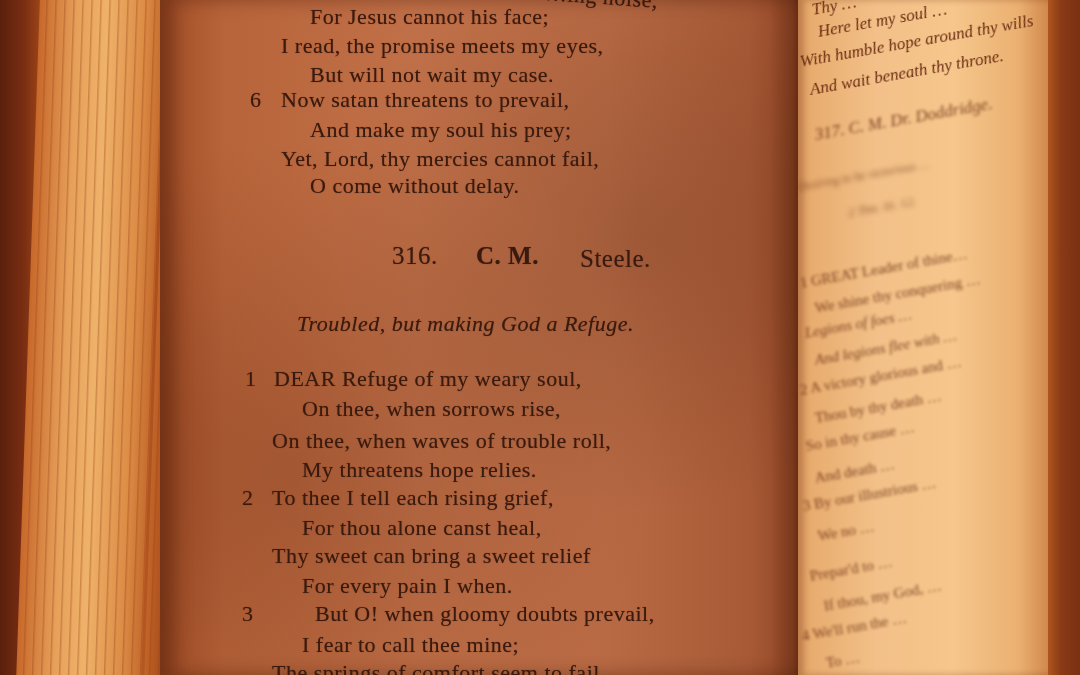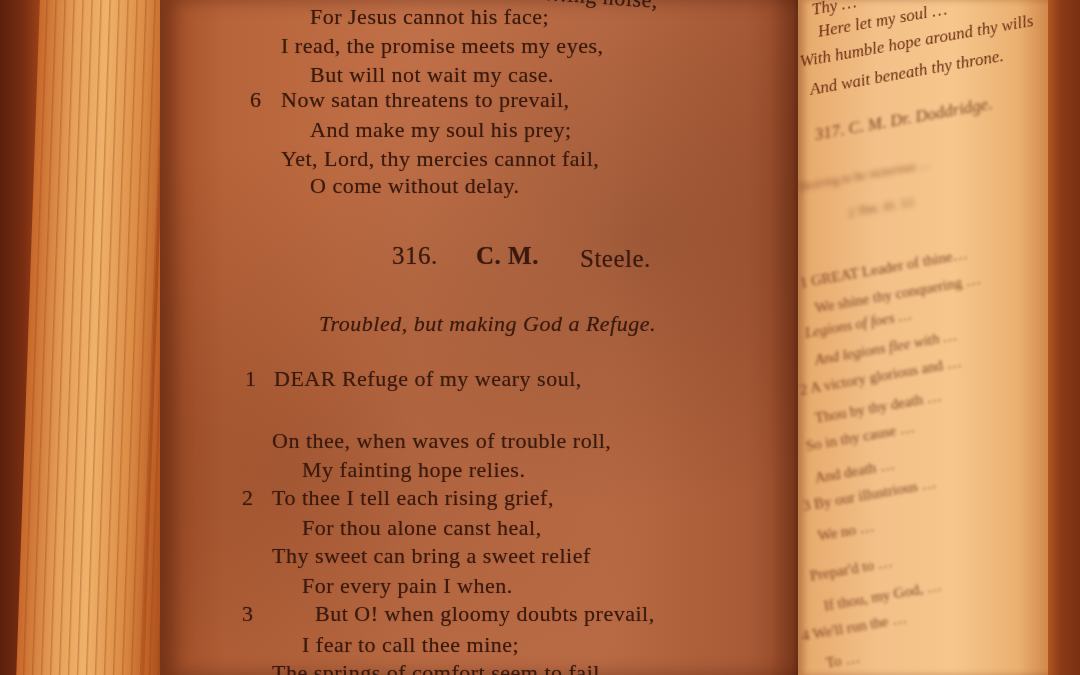--- a/index.html
+++ b/index.html
@@ -97,26 +97,27 @@
   <div class="num" style="left:250px; top:87px;">6</div>
   <div class="text" style="left:281px; top:87px;">Now satan threatens to prevail,</div>
   <div class="text" style="left:310px; top:117px;">And make my soul his prey;</div>
   <div class="text" style="left:281px; top:146px;">Yet, Lord, thy mercies cannot fail,</div>
   <div class="text" style="left:310px; top:173px;">O come without delay.</div>
 
   <div class="text heading" style="left:392px; top:242px;">316.</div>
   <div class="text heading" style="left:476px; top:242px; font-weight:bold;">C. M.</div>
   <div class="text heading" style="left:580px; top:245px;">Steele.</div>
 
-  <div class="text subtitle" style="left:319px; top:311px;">Troubled, but making God a Refuge.</div>
+  <div class="text subtitle" style="left:297px; top:311px;">Troubled, but making God a Refuge.</div>
 
   <div class="num" style="left:245px; top:366px;">1</div>
   <div class="text" style="left:274px; top:366px;">DEAR Refuge of my weary soul,</div>
+  <div class="text" style="left:302px; top:396px;">On thee, when sorrows rise,</div>
   <div class="text" style="left:272px; top:428px;">On thee, when waves of trouble roll,</div>
-  <div class="text" style="left:302px; top:457px;">My fainting hope relies.</div>
+  <div class="text" style="left:302px; top:457px;">My threatens hope relies.</div>
 
   <div class="num" style="left:242px; top:485px;">2</div>
   <div class="text" style="left:272px; top:485px;">To thee I tell each rising grief,</div>
   <div class="text" style="left:302px; top:515px;">For thou alone canst heal,</div>
   <div class="text" style="left:272px; top:543px;">Thy sweet can bring a sweet relief</div>
   <div class="text" style="left:302px; top:573px;">For every pain I when.</div>
 
   <div class="num" style="left:242px; top:601px;">3</div>
   <div class="text" style="left:272px; top:601px;margin-left:43px;">But O! when gloomy doubts prevail,</div>
   <div class="text" style="left:302px; top:632px;">I fear to call thee mine;</div>

